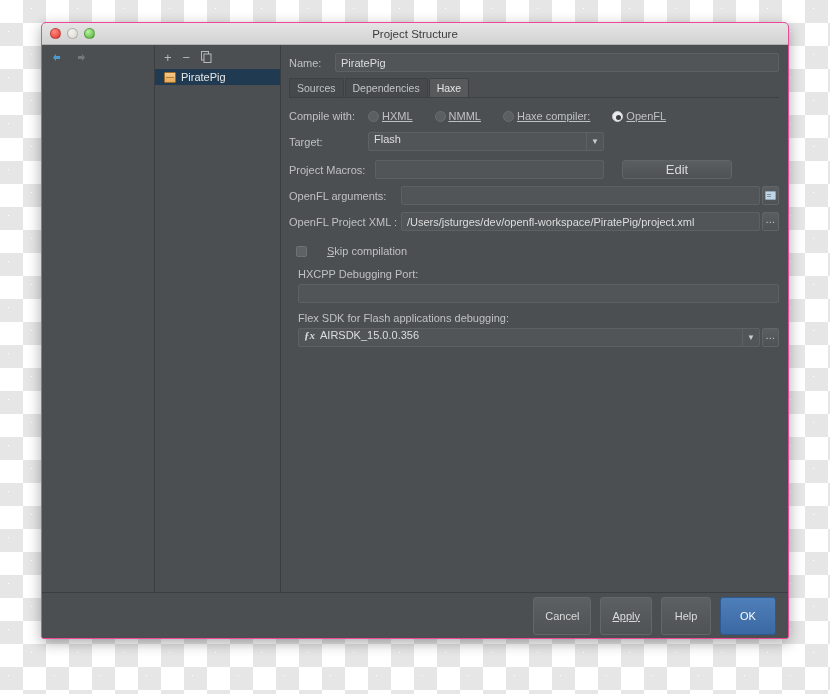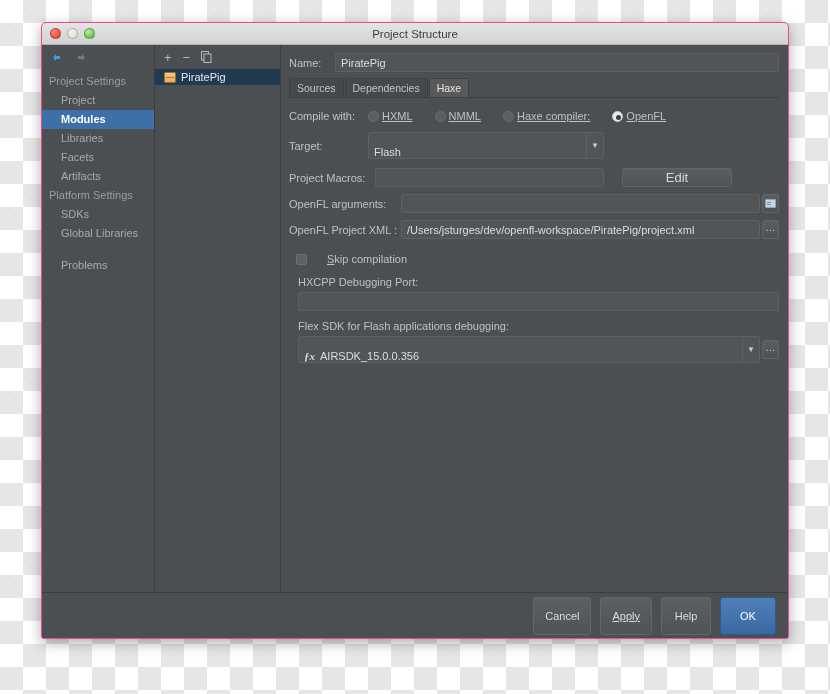--- a/index.html
+++ b/index.html
@@ -253,23 +253,23 @@
   }
   .mnem { text-decoration: underline; }
 
   
   #target-row { margin-bottom: 9px; }
   #target-label { width: 79px; flex: 0 0 79px; }
   .combo {
     background: #515557;
     border: 1px solid #5d6163;
     border-radius: 2px;
-    height: 27px;
-    display: flex;
-    align-items: flex-end;
+    height: 19px;
+    display: flex;
+    align-items: flex-start;
     font-size: 11px;
     color: #dcdede;
     padding-left: 5px;
     position: relative;
     cursor: default;
   }
   .combo-arrow {
     width: 17px;
     height: 100%;
     margin-left: auto;
@@ -450,33 +450,20 @@
   <div id="body">
 
     <div id="nav">
       <div id="nav-toolbar">
         <svg class="navarrow" viewBox="0 0 13 13">
           <path d="M6.5 2 L3 5 L5 5 L5 9 L8 9 L8 5 L10 5 Z" transform="rotate(-90 6.5 6.5)" fill="#4a9ad4"></path>
         </svg>
         <svg class="navarrow" viewBox="0 0 13 13">
           <path d="M6.5 2 L3 5 L5 5 L5 9 L8 9 L8 5 L10 5 Z" transform="rotate(90 6.5 6.5)" fill="#75787a"></path>
         </svg>
-      </div>
-      <div id="nav-list">
-        <div class="nav-group">Project Settings</div>
-        <div class="nav-item">Project</div>
-        <div class="nav-item selected">Modules</div>
-        <div class="nav-item">Libraries</div>
-        <div class="nav-item">Facets</div>
-        <div class="nav-item">Artifacts</div>
-        <div class="nav-group">Platform Settings</div>
-        <div class="nav-item">SDKs</div>
-        <div class="nav-item">Global Libraries</div>
-        <div class="nav-spacer"></div>
-        <div class="nav-item">Problems</div>
       </div>
     </div>
 
     <div id="modlist">
       <div id="modlist-toolbar">
         <span class="tbicon">+</span>
         <span class="tbicon">−</span>
         <svg class="copy-icon" viewBox="0 0 11 12">
           <rect x="0.5" y="0.5" width="7" height="8.5" fill="none" stroke="#b6b8b9"></rect>
           <rect x="3" y="3" width="7" height="8.5" fill="#4c4f51" stroke="#b6b8b9"></rect>

